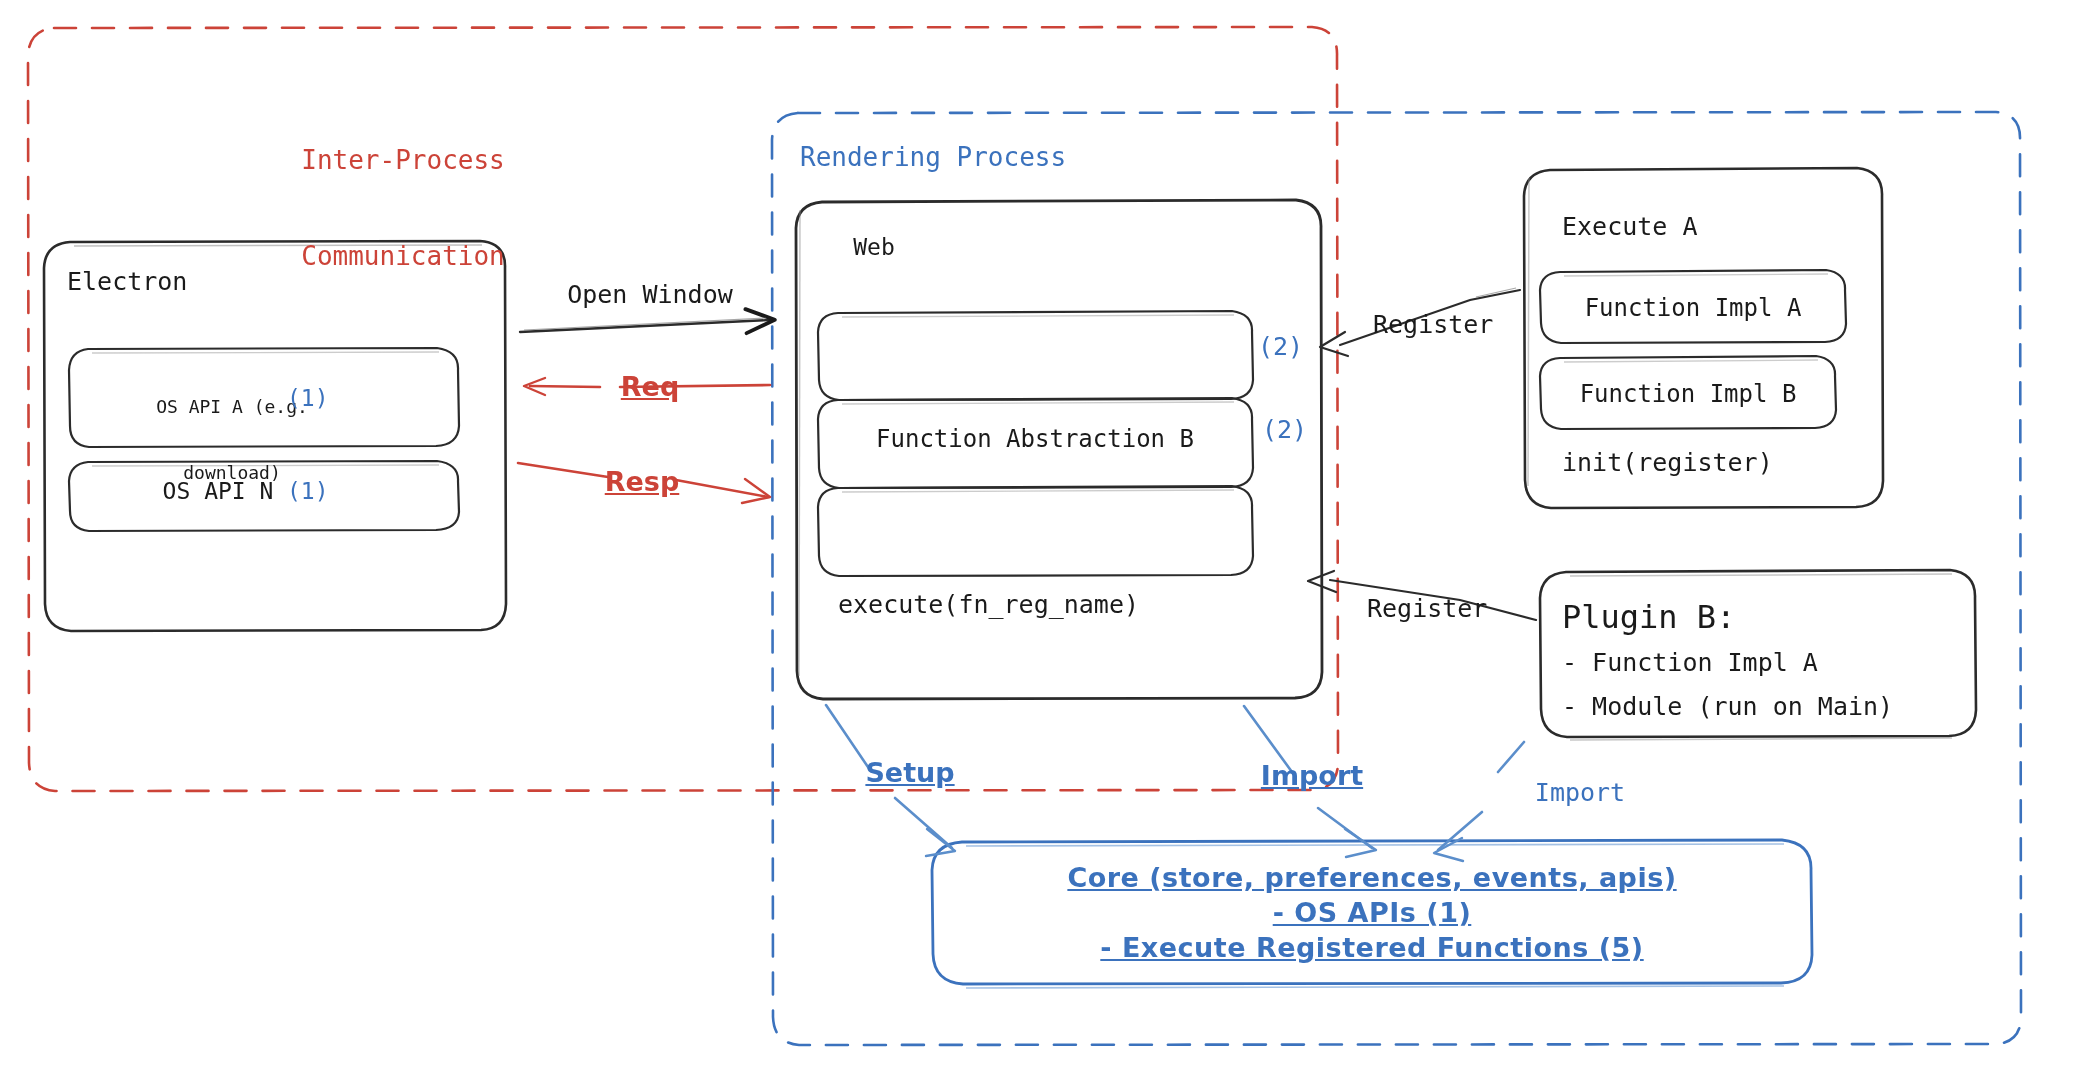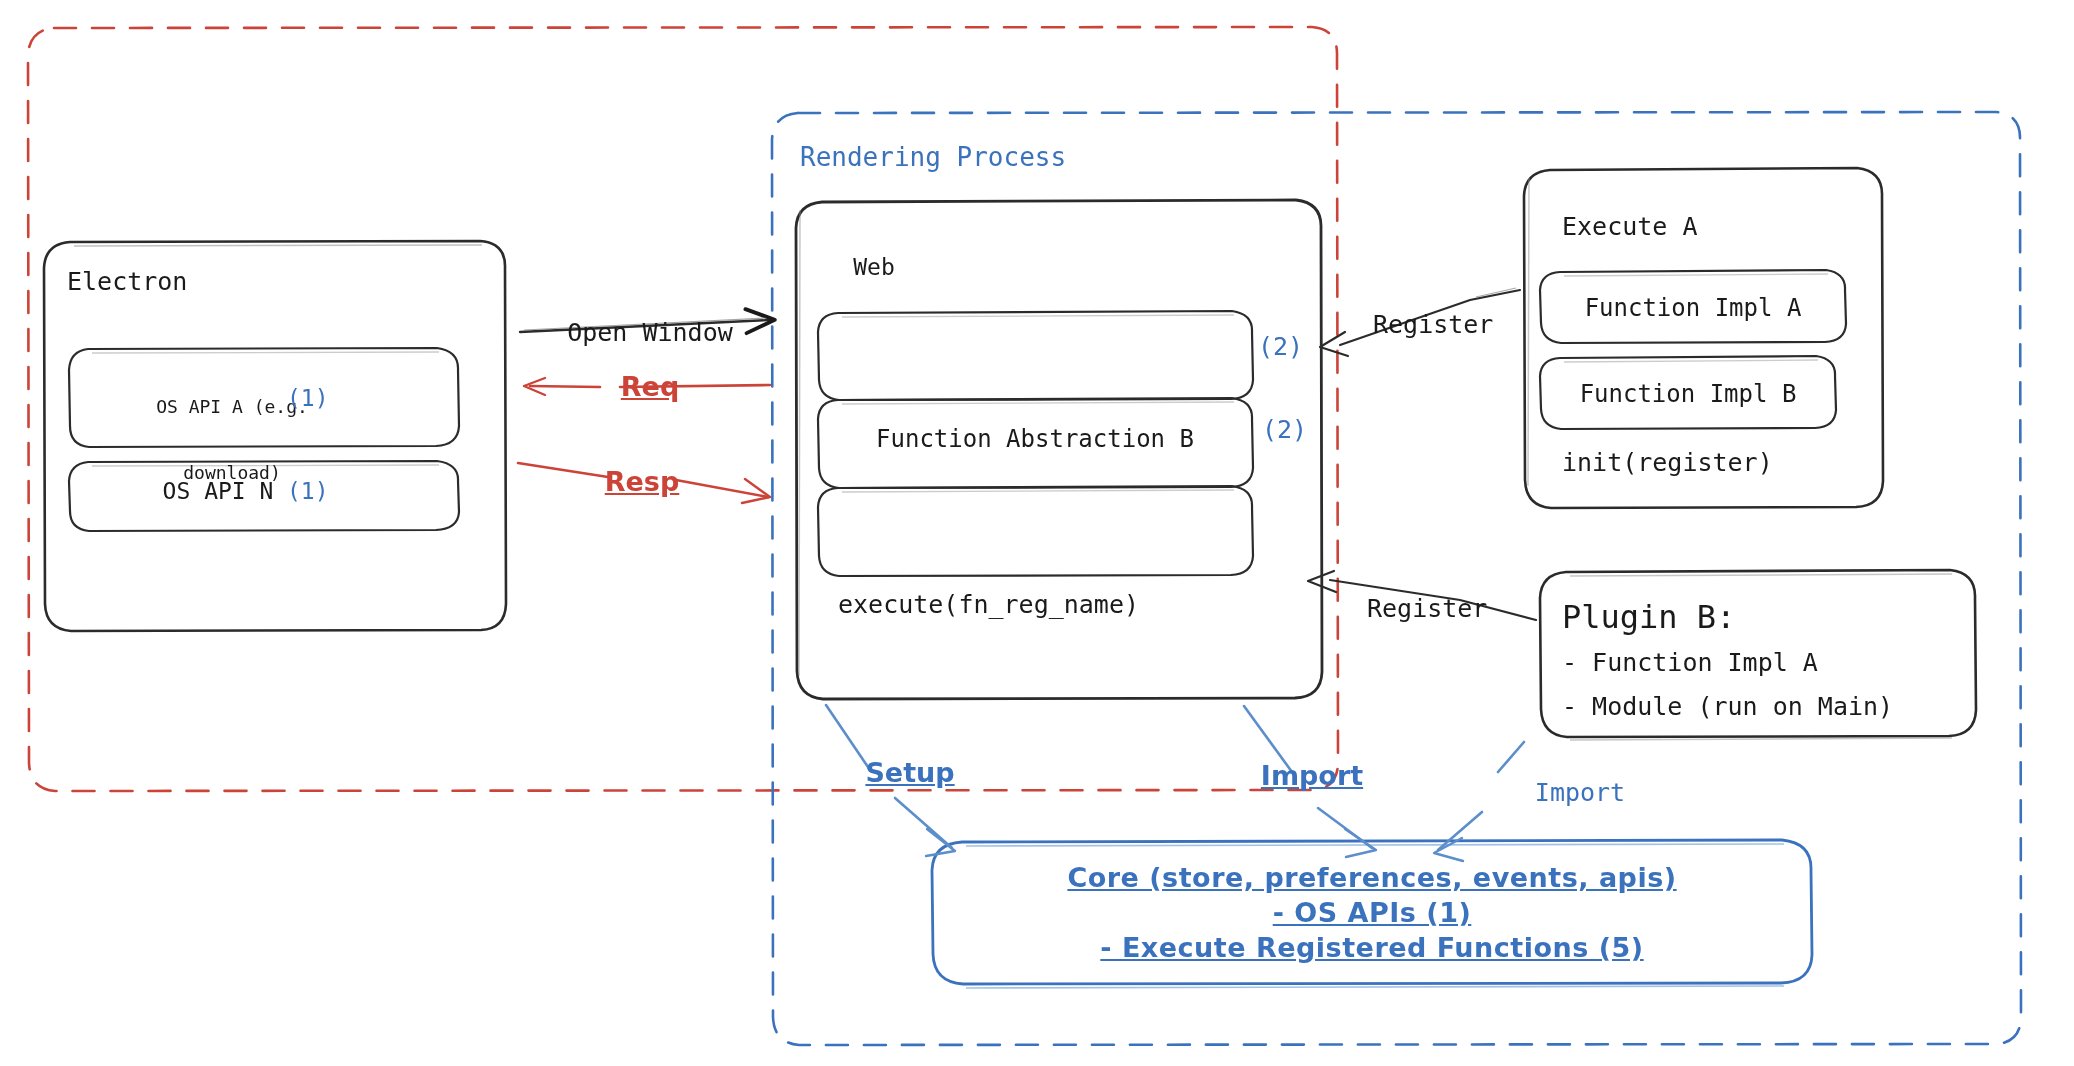--- a/index.html
+++ b/index.html
@@ -138,35 +138,39 @@
       <path d="M1345,829 L1376,850 L1346,857" fill="none" stroke="#5b8ecb" stroke-width="2.4" stroke-linecap="round" stroke-linejoin="round"></path>
     </g>
 
     <g>
       <path d="M1524,742 L1498,772" fill="none" stroke="#5b8ecb" stroke-width="2.6" stroke-linecap="round"></path>
       <path d="M1482,812 L1438,850" fill="none" stroke="#5b8ecb" stroke-width="2.6" stroke-linecap="round"></path>
       <path d="M1462,838 L1434,853 L1463,861" fill="none" stroke="#5b8ecb" stroke-width="2.4" stroke-linecap="round" stroke-linejoin="round"></path>
     </g>
   </svg>
 
+  <div class="lbl mono ctr" style="left:403px;top:82px;font-size:26px;color:#cc4338;">
+    <div>Inter-Process</div>
+    <div>Communication</div>
+  </div>
 
   <div class="lbl mono" style="left:800px;top:142px;font-size:26px;color:#3b72bd;">Rendering Process</div>
 
   <div class="lbl mono" style="left:67px;top:267px;font-size:25px;color:#1a1a1a;">Electron</div>
 
   <div class="lbl mono ctr" style="left:232px;top:352px;font-size:18px;color:#1a1a1a;">
     <div>OS API A (e.g.</div>
     <div>download)</div>
   </div>
   <div class="lbl mono" style="left:287px;top:384px;font-size:23px;color:#3b72bd;">(1)</div>
 
   <div class="lbl mono ctr" style="left:218px;top:477px;font-size:23px;color:#1a1a1a;">OS API N</div>
   <div class="lbl mono" style="left:287px;top:477px;font-size:23px;color:#3b72bd;">(1)</div>
 
-  <div class="lbl mono ctr" style="left:874px;top:233px;font-size:23px;color:#1a1a1a;margin-top:20px;">Web</div>
+  <div class="lbl mono ctr" style="left:874px;top:233px;font-size:23px;color:#1a1a1a;">Web</div>
 
   <div class="lbl mono" style="left:1258px;top:332px;font-size:25px;color:#3b72bd;">(2)</div>
 
   <div class="lbl mono ctr" style="left:1035px;top:425px;font-size:24px;color:#1a1a1a;">Function Abstraction B</div>
   <div class="lbl mono" style="left:1262px;top:415px;font-size:25px;color:#3b72bd;">(2)</div>
 
 
   <div class="lbl mono" style="left:838px;top:590px;font-size:25px;color:#1a1a1a;">execute(fn_reg_name)</div>
 
   <div class="lbl mono" style="left:1562px;top:212px;font-size:25px;color:#1a1a1a;">Execute A</div>
@@ -175,21 +179,21 @@
   <div class="lbl mono" style="left:1562px;top:448px;font-size:25px;color:#1a1a1a;">init(register)</div>
 
   <div class="lbl mono" style="left:1562px;top:598px;font-size:32px;color:#1a1a1a;">Plugin B:</div>
   <div class="lbl mono" style="left:1562px;top:648px;font-size:25px;color:#1a1a1a;">- Function Impl A</div>
   <div class="lbl mono" style="left:1562px;top:692px;font-size:25px;color:#1a1a1a;">- Module (run on Main)</div>
 
   <div class="lbl sans ctr" style="left:1372px;top:862px;font-size:27px;font-weight:700;color:#3b72bd;letter-spacing:.5px;">Core (store, preferences, events, apis)</div>
   <div class="lbl sans ctr" style="left:1372px;top:897px;font-size:27px;font-weight:700;color:#3b72bd;letter-spacing:.5px;">- OS APIs (1)</div>
   <div class="lbl sans ctr" style="left:1372px;top:932px;font-size:27px;font-weight:700;color:#3b72bd;letter-spacing:.5px;">- Execute Registered Functions (5)</div>
 
-  <div class="lbl mono ctr" style="left:650px;top:280px;font-size:25px;color:#1a1a1a;margin-top:38px;">Open Window</div>
+  <div class="lbl mono ctr" style="left:650px;top:280px;font-size:25px;color:#1a1a1a;">Open Window</div>
 
   <div class="lbl sans ctr" style="left:650px;top:371px;font-size:27px;font-weight:700;color:#cc4338;">Req</div>
 
   <div class="lbl sans ctr" style="left:642px;top:466px;font-size:27px;font-weight:700;color:#cc4338;">Resp</div>
 
   <div class="lbl mono" style="left:1373px;top:310px;font-size:25px;color:#1a1a1a;">Register</div>
 
   <div class="lbl mono" style="left:1367px;top:594px;font-size:25px;color:#1a1a1a;">Register</div>
 
   <div class="lbl sans ctr" style="left:910px;top:757px;font-size:27px;font-weight:700;color:#3b72bd;">Setup</div>

